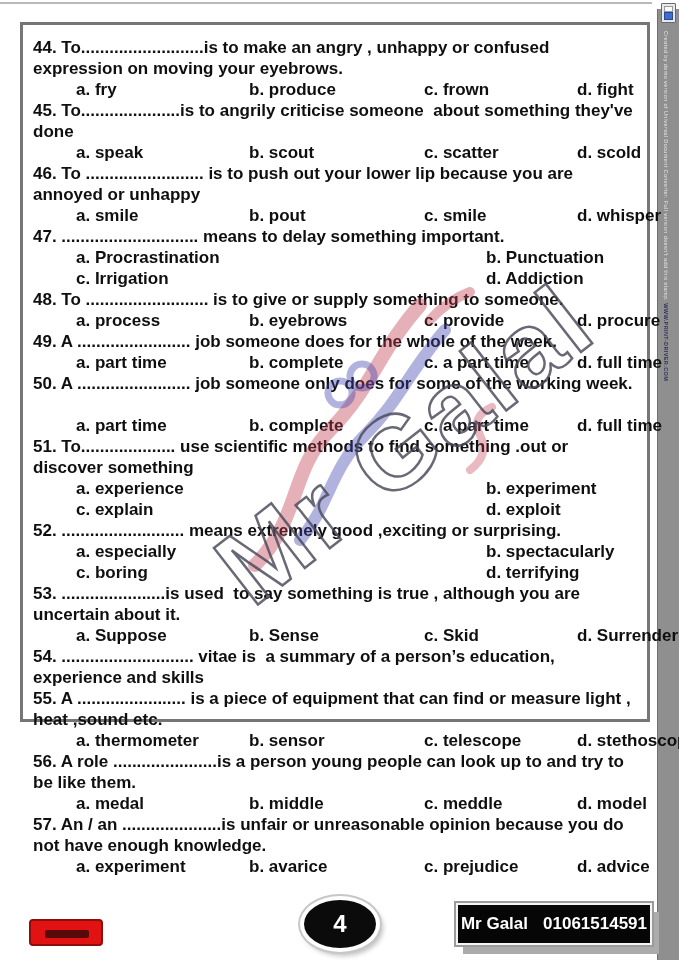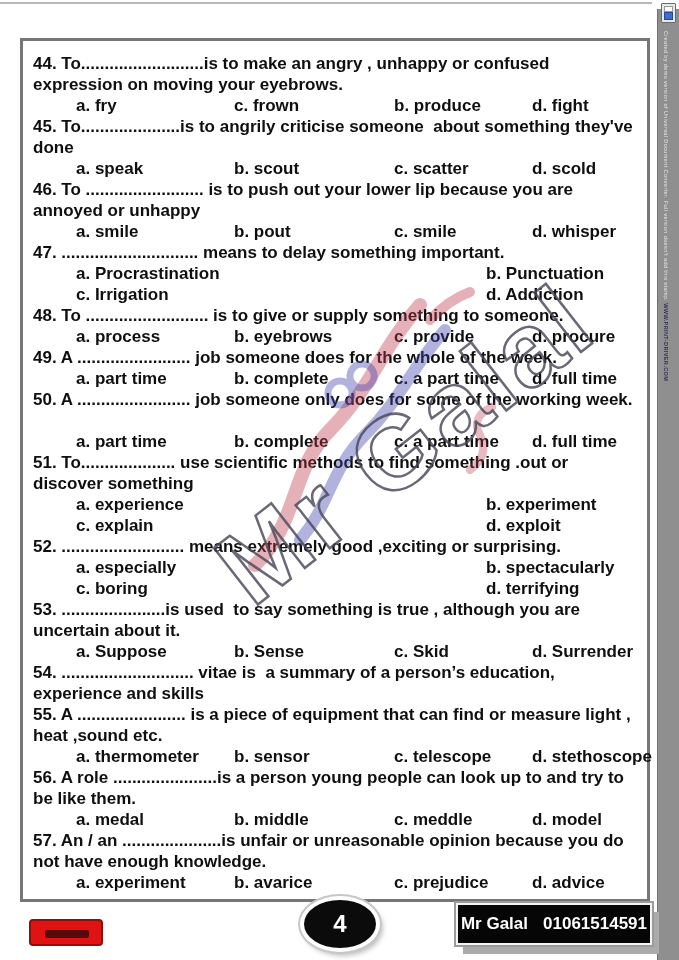--- a/index.html
+++ b/index.html
@@ -26,30 +26,30 @@
 
   .converter-icon {
     position:absolute; right:3px; top:3px; width:15px; height:20px;
     background:#e9e9e9; border:1px solid #6a6a6a; border-radius:1px;
   }
   .converter-icon .sheet { position:absolute; left:2px; top:2px; right:2px; height:6px; background:#fbfbfb; border:1px solid #9a9a9a; }
   .converter-icon .blue { position:absolute; left:2px; bottom:2px; right:2px; height:8px; background:#3b6ed0; border:1px solid #274a92; }
 
   
   .frame {
-    position:absolute; left:20px; top:22px; width:630px; height:864px;
-    border:3px solid #767676; background:#ffffff;margin-top:16px;
+    position:absolute; left:20px; top:22px; width:630px; height:700px;
+    border:3px solid #767676; background:#ffffff;
   }
   .content {
     position:absolute; left:10px; top:12px; right:7px; bottom:48px;
     color:#0f0f0f; font-weight:bold; font-size:17px; line-height:21px;
   }
   .stem { white-space:pre-wrap; }
   .opts { display:grid; margin-left:43px; }
-  .opts.row4  { grid-template-columns:158px 160px 138px 1fr; }
+  .opts.row4  { grid-template-columns:158px 160px 138px 1fr;gap:15px; }
   .opts.grid2 { grid-template-columns:410px 1fr; }
   .opt { white-space:nowrap; }
   .gap-before { margin-top:21px; }
 
   
   .wm-layer { position:absolute; inset:0; pointer-events:none; }
   .wm-main {
     position:absolute; left:85px; top:385px; width:640px; text-align:center;
     transform:rotate(-38deg); font-size:104px; font-weight:bold; letter-spacing:4px;
     color:transparent; -webkit-text-stroke:2.5px rgba(72,72,88,0.82);
@@ -99,22 +99,22 @@
     <div class="sheet"></div>
     <div class="blue"></div>
   </div>
 
   <div class="frame">
     <div class="content" id="questions">
         <div>
           <div class="stem">44. To..........................is to make an angry , unhappy or confused expression on moving your eyebrows.</div>
           <div class="opts row4">
             <span class="opt">a. fry</span>
+            <span class="opt">b. produce</span>
             <span class="opt">c. frown</span>
-            <span class="opt">b. produce</span>
             <span class="opt">d. fight</span>
           </div>
         </div>
         <div>
           <div class="stem">45. To.....................is to angrily criticise someone  about something they've done</div>
           <div class="opts row4">
             <span class="opt">a. speak</span>
             <span class="opt">b. scout</span>
             <span class="opt">c. scatter</span>
             <span class="opt">d. scold</span>

